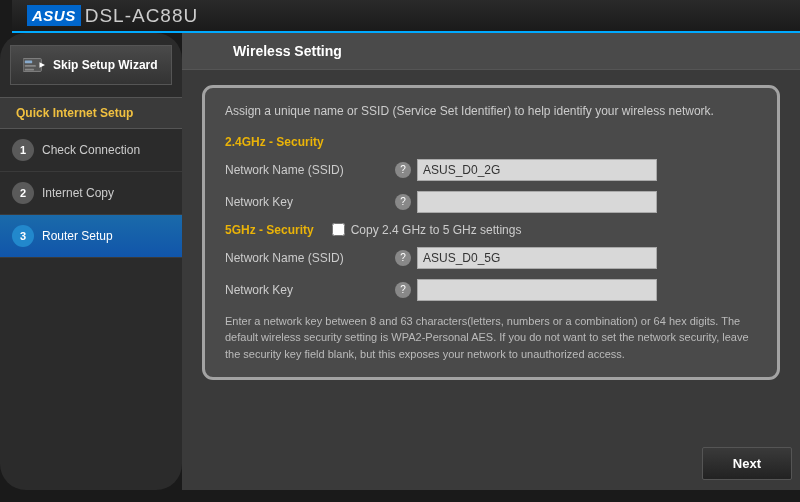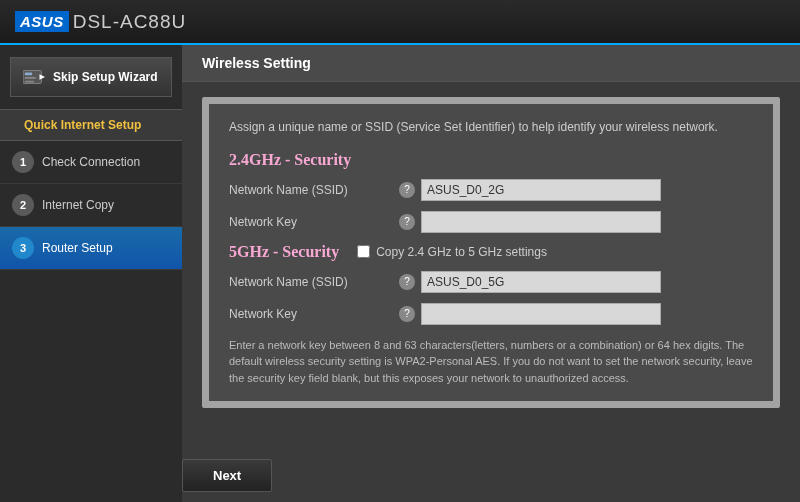--- a/index.html
+++ b/index.html
@@ -8,25 +8,26 @@
       height: 502px;
       background: #1a1a1a;
       font-family: Arial, sans-serif;
       font-size: 13px;
       overflow: hidden;
     }
 
     
     #header {
       background: linear-gradient(180deg, #2a2a2a 0%, #1a1a1a 100%);
-      height: 45px;
+      height: 33px;
       display: flex;
       align-items: center;
       padding: 0 15px;
       border-bottom: 2px solid #00aaff;
+      margin-left: 12px;
     }
     #model-name {
       color: #cccccc;
       font-size: 19px;
       font-weight: normal;
       letter-spacing: 1px;
     }
 
     
     #main-layout {
@@ -34,20 +35,21 @@
       height: 457px;
     }
 
     
     #sidebar {
       width: 182px;
       background: #2b2b2b;
       flex-shrink: 0;
       display: flex;
       flex-direction: column;
+      border-radius: 26px;
     }
 
     #skip-wizard-btn {
       background: linear-gradient(180deg, #4a4a4a 0%, #333333 100%);
       border: 1px solid #555;
       color: #ffffff;
       padding: 10px 12px;
       margin: 12px 10px;
       cursor: pointer;
       display: flex;
@@ -62,21 +64,21 @@
       width: 22px;
       height: 18px;
       flex-shrink: 0;
     }
 
     #quick-setup-label {
       background: #3a3a3a;
       color: #f0c040;
       font-size: 12px;
       font-weight: bold;
-      padding: 8px 24px;
+      padding: 8px 16px;
       border-top: 1px solid #555;
       border-bottom: 1px solid #555;
     }
 
     .sidebar-item {
       display: flex;
       align-items: center;
       gap: 8px;
       padding: 10px 12px;
       cursor: pointer;
@@ -116,49 +118,49 @@
 
     #content-header {
       background: #4a4a4a;
       padding: 10px 20px;
       border-bottom: 1px solid #555;
     }
     #page-title {
       color: #ffffff;
       font-size: 14px;
       font-weight: bold;
+      margin-left: 31px;
     }
 
     #content-body {
       flex: 1;
       padding: 15px 20px;
       overflow-y: auto;
     }
 
     #form-container {
       background: #4a4a4a;
-      border: 7px solid #a3a3a3;
+      border: 3px solid #a3a3a3;
       padding: 15px 20px;
-      border-radius: 2px;
+      border-radius: 11px;
     }
 
     #description {
       color: #cccccc;
       font-size: 12px;
       margin-bottom: 15px;
       line-height: 1.4;
     }
 
     .section-label {
-      color: #f9a8d4;
-      font-size: 16px;
+      color: #eab308;
+      font-size: 12px;
       font-weight: bold;
       margin-bottom: 10px;
       margin-top: 5px;
-      font-family: Liberation Serif, serif;
     }
 
     .form-row {
       display: flex;
       align-items: center;
       margin-bottom: 10px;
     }
 
     .form-label {
       color: #cccccc;
@@ -211,21 +213,21 @@
     #info-text {
       color: #bbbbbb;
       font-size: 11px;
       line-height: 1.5;
       margin-top: 12px;
     }
 
     
     #footer {
       display: flex;
-      justify-content: flex-start;
+      justify-content: flex-end;
       padding: 8px 8px 10px 0;
     }
 
     #next-btn {
       background: linear-gradient(180deg, #3a3a3a 0%, #222222 100%);
       border: 1px solid #555;
       color: #ffffff;
       padding: 8px 30px;
       font-size: 13px;
       font-weight: bold;

